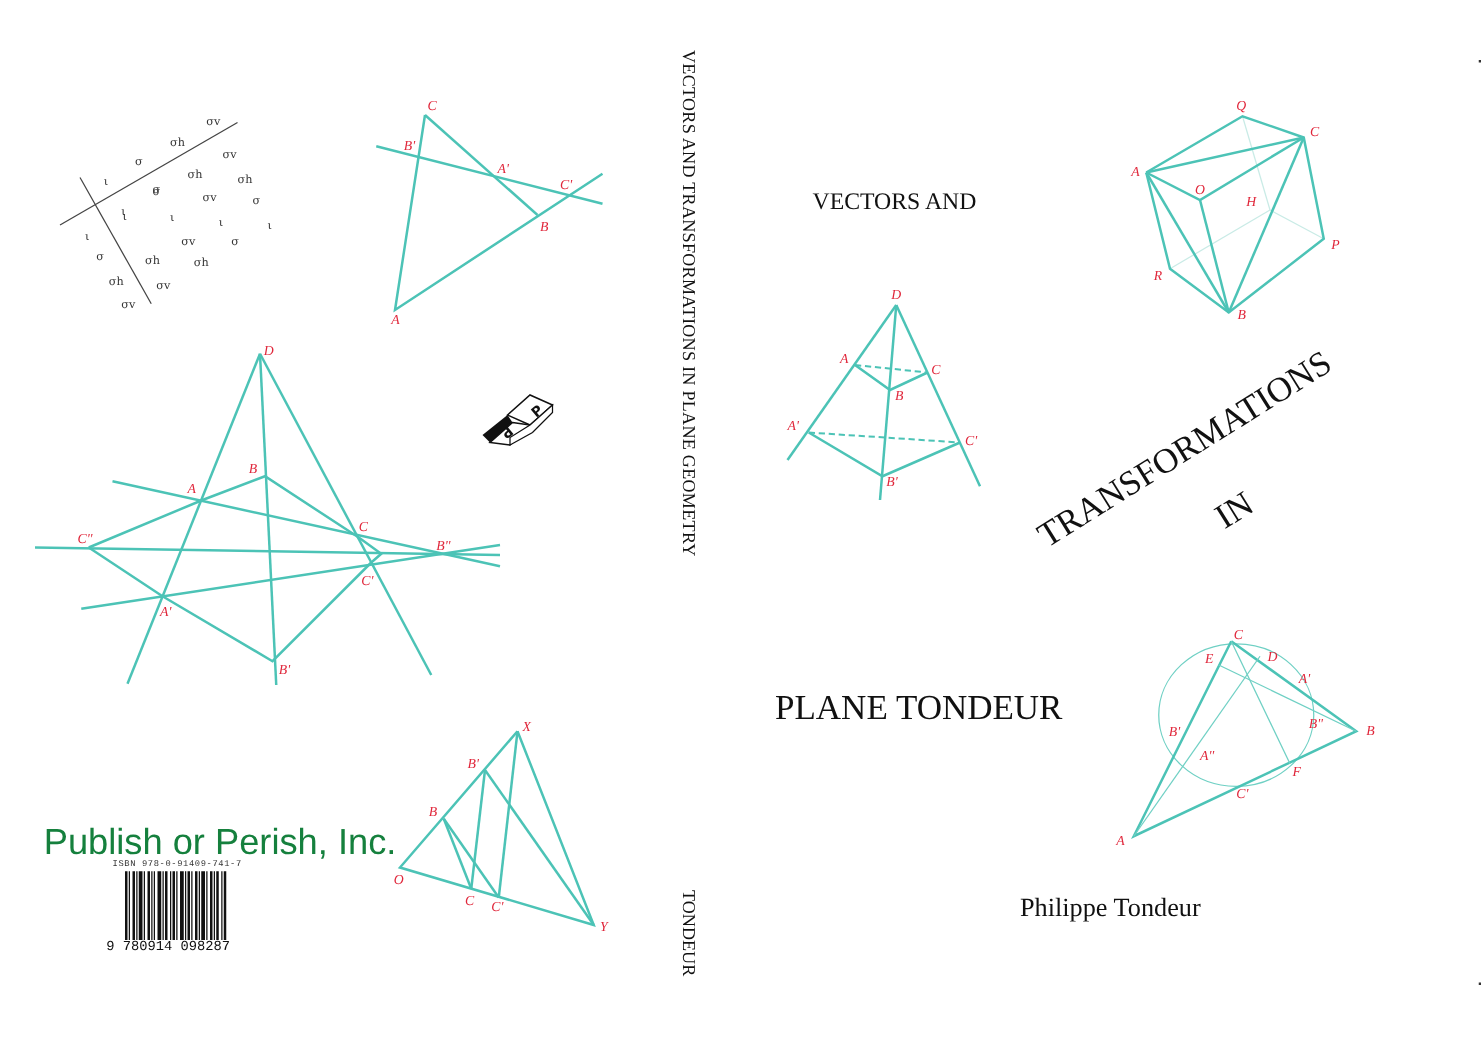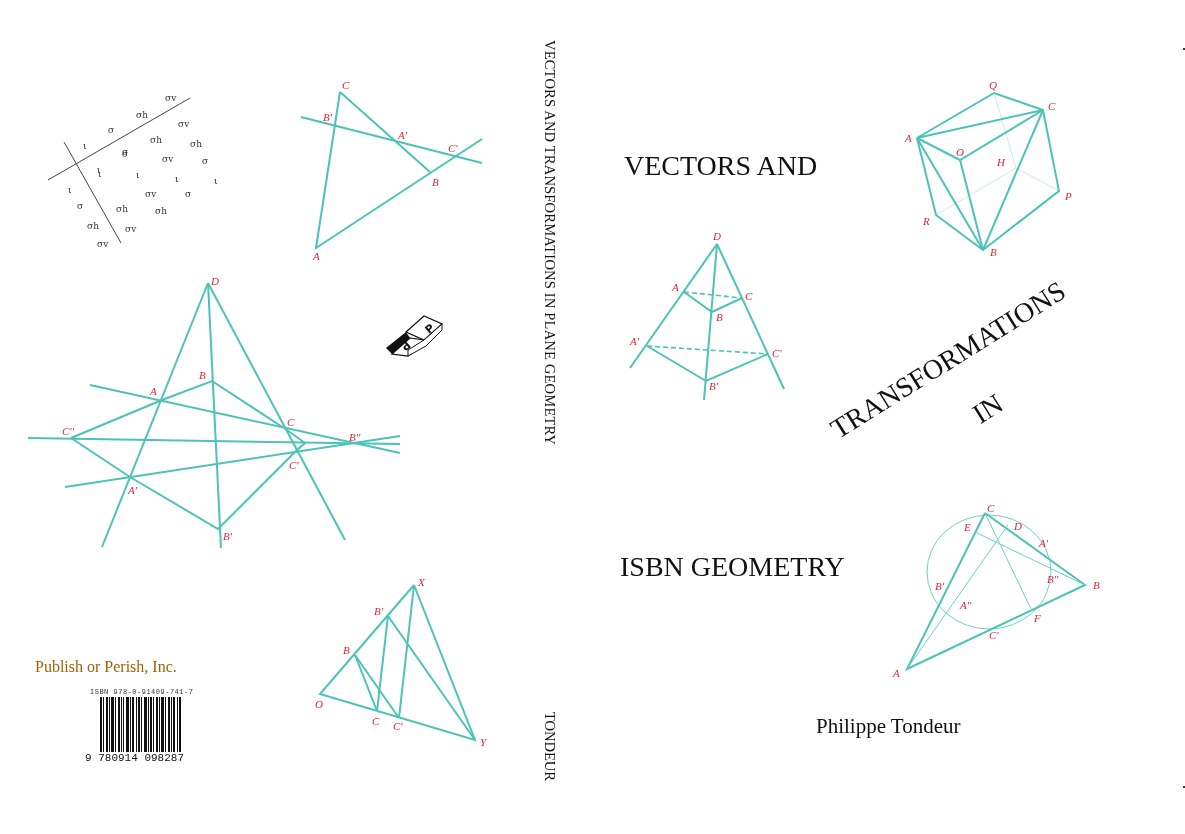--- a/index.html
+++ b/index.html
@@ -7,21 +7,21 @@
   .abs { position:absolute; }
   svg.fig { position:absolute; left:0; top:0; overflow:visible; }
   .ln { stroke:#4cc3b6; stroke-width:2; fill:none; }
   .ln-thin { stroke:#6fd0c4; stroke-width:1; fill:none; }
   .ln-faint { stroke:#c9ebe6; stroke-width:1; fill:none; }
   .dash { stroke:#4cc3b6; stroke-width:1.6; fill:none; stroke-dasharray:5 3; }
   .lbl { position:absolute; color:#e0263a; font-style:italic; font-size:11px; font-family:"Liberation Serif",serif; line-height:1; white-space:nowrap; }
   .title-line { position:absolute; color:#111; font-family:"Liberation Serif",serif; white-space:nowrap; line-height:1; }
   .spine-text { position:absolute; transform-origin:0 0; transform:rotate(90deg); white-space:nowrap; color:#111; font-family:"Liberation Serif",serif; line-height:1; }
   .sigma { position:absolute; font-size:9px; color:#333; font-family:"DejaVu Serif",serif; line-height:1; }
-  .publisher { position:absolute; left:35px; top:658px; font-size:16px; color:#a16207; font-family:Liberation Serif, serif; }
+  .publisher { position:absolute; left:35px; top:658px; font-size:29px; color:#15803d; font-family:Liberation Sans, sans-serif; }
   .isbn-top { position:absolute; left:90px; top:688px; font-family:"Liberation Mono",monospace; font-size:7px; color:#333; letter-spacing:0.5px; }
   .barcode { position:absolute; left:100px; top:697px; width:88px; height:64px; display:flex; align-items:flex-start; }
   .barcode span { display:block; height:58px; background:#111; }
   .isbn-bottom { position:absolute; left:84px; top:752px; font-family:"Liberation Mono",monospace; font-size:11px; color:#111; background:#fff; padding:0 1px; }
   .corner-mark { position:absolute; width:2px; height:2px; background:#333; }
 </style>
 </head>
 <body>
 
 <div>
@@ -152,24 +152,24 @@
   <span style="width:1px;margin-right:1px"></span>
     <span style="width:2px;margin-right:2px"></span>
     <span style="width:1px;margin-right:1px"></span>
     <span style="width:2px"></span>
 </div>
 <div class="isbn-bottom">9 780914 098287</div>
 
 <div class="spine-text" style="left:557px;top:40px;font-size:14.5px;letter-spacing:0.2px">VECTORS AND TRANSFORMATIONS IN PLANE GEOMETRY</div>
 <div class="spine-text" style="left:557px;top:712px;font-size:14.5px">TONDEUR</div>
 
-<div class="title-line" style="left:624px;top:152px;font-size:28px">VECTORS AND</div>
+<div class="title-line" style="left:650px;top:152px;font-size:19px">VECTORS AND</div>
 <div class="title-line" style="left:826px;top:420px;font-size:28px;transform-origin:0 0;transform:rotate(-32deg)">TRANSFORMATIONS</div>
 <div class="title-line" style="left:968px;top:405px;font-size:28px;transform-origin:0 0;transform:rotate(-32deg)">IN</div>
-<div class="title-line" style="left:620px;top:553px;font-size:28px">ISBN GEOMETRY</div>
+<div class="title-line" style="left:620px;top:553px;font-size:28px">PLANE TONDEUR</div>
 <div class="title-line" style="left:816px;top:716px;font-size:21px">Philippe Tondeur</div>
 
 <div>
   <svg class="fig" width="1185" height="834">
     <line class="ln" x1="717" y1="244" x2="630" y2="368"></line>
     <line class="ln" x1="717" y1="244" x2="704" y2="400"></line>
     <line class="ln" x1="717" y1="244" x2="784" y2="389"></line>
     <polyline class="ln" points="684,292 712,312 742,298"></polyline>
     <line class="dash" x1="684" y1="292" x2="742" y2="298"></line>
     <polyline class="ln" points="647,346 706,381 768,354"></polyline>

